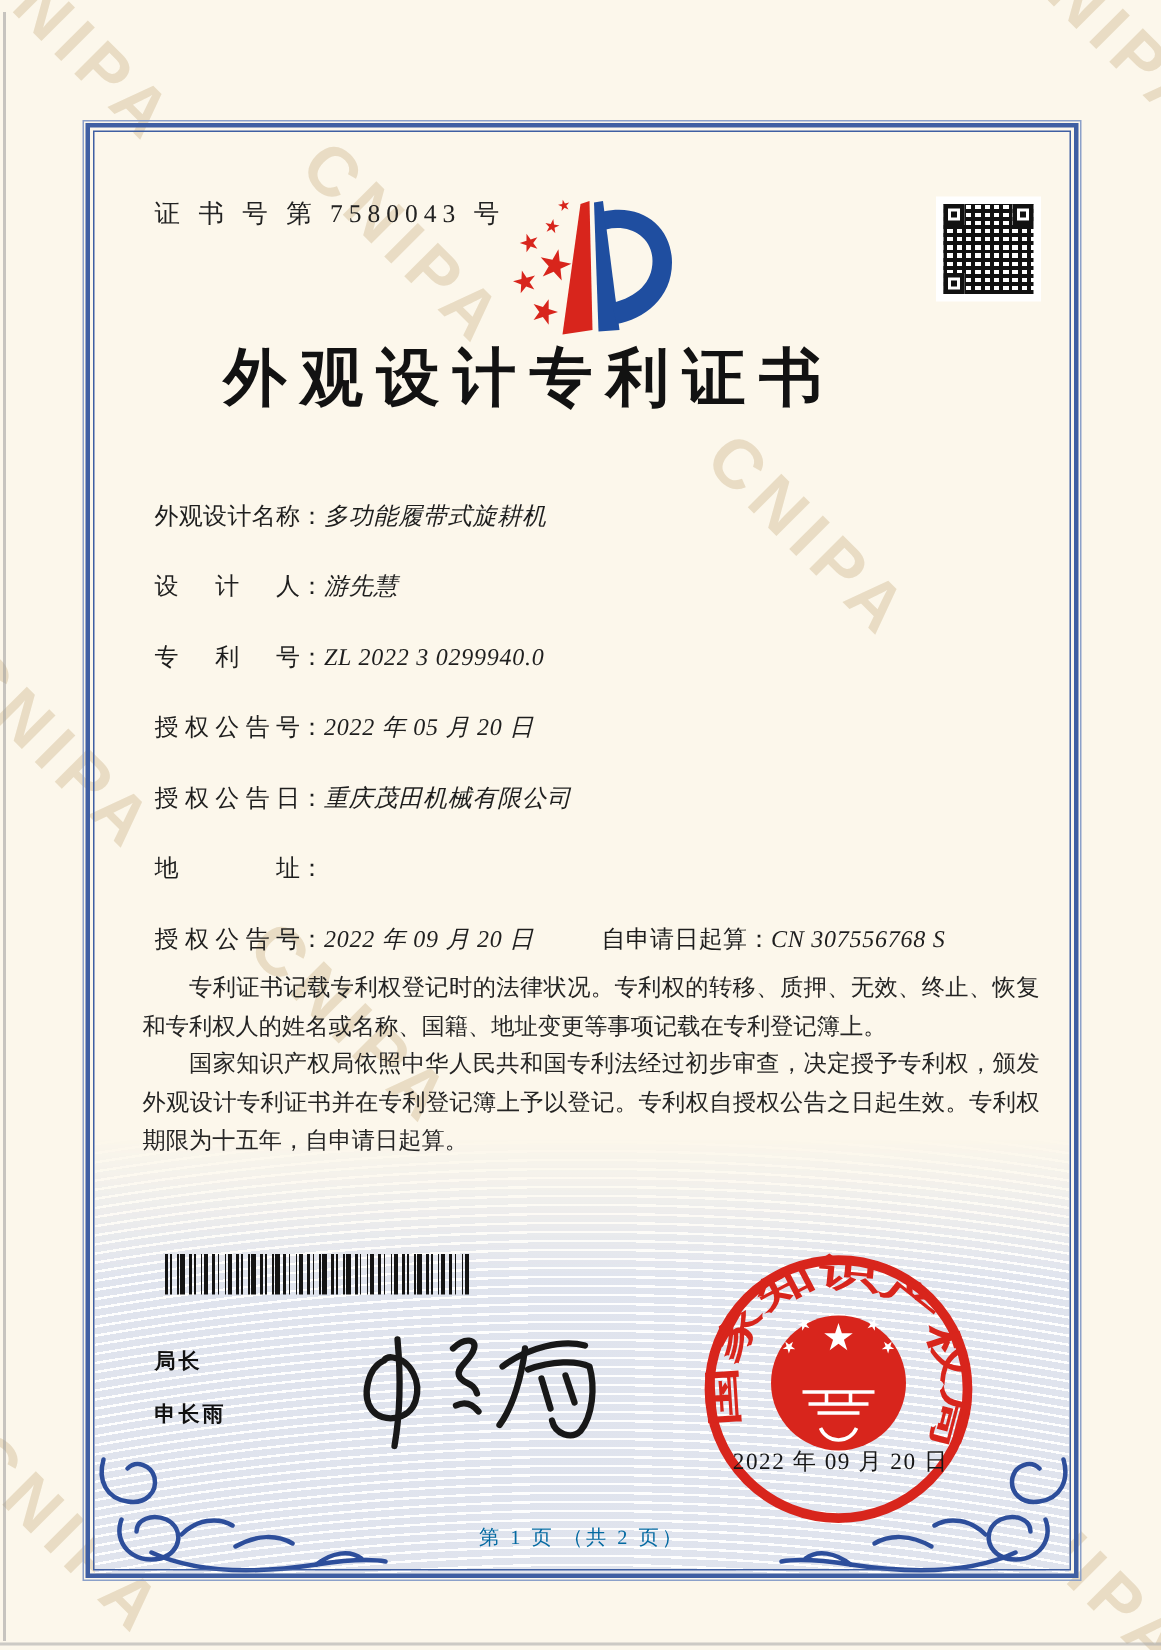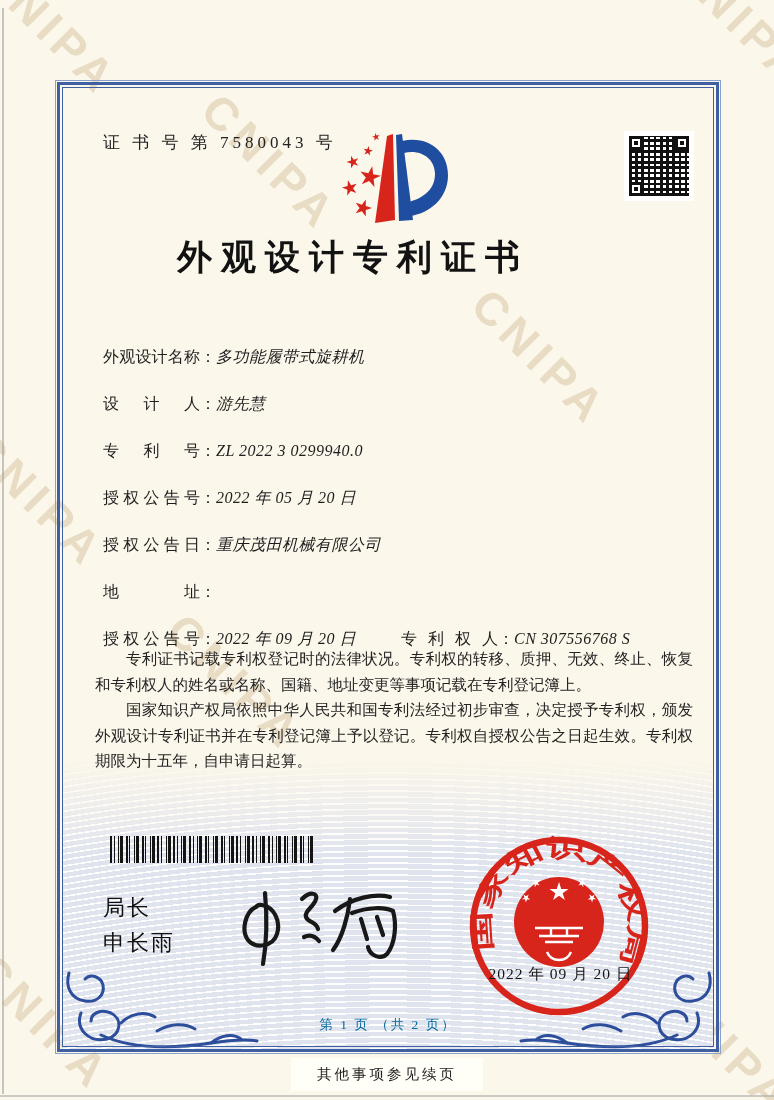--- a/index.html
+++ b/index.html
@@ -60,28 +60,28 @@
     position:relative; width:60px; height:60px;
     background-image:
       repeating-linear-gradient(0deg,#111 0 2.6px, transparent 2.6px 5.4px),
       repeating-linear-gradient(90deg,#111 0 2.6px, #fff 2.6px 6.2px);
   }
   .finder{position:absolute; width:14px; height:14px; background:#fff; border:3px solid #111; box-sizing:border-box;}
   .finder::after{content:""; position:absolute; inset:2px; background:#111;}
   .finder.tl{left:0;top:0;} .finder.tr{right:0;top:0;} .finder.bl{left:0;bottom:0;}
 
   .title{
-    position:absolute; left:57px; top:234px; width:592px; z-index:3;
-    text-align:center; font-size:35px; font-weight:bold; letter-spacing:9px;
+    position:absolute; left:57px; top:224px; width:592px; z-index:3;
+    text-align:center; font-size:42px; font-weight:bold; letter-spacing:9px;
     color:#121212;
   }
 
   
   .fields{position:absolute; left:103px; top:336px; width:600px; z-index:3; font-size:16px; color:#1e1e1e;}
-  .frow{display:flex; margin-bottom:30px; line-height:17px; white-space:nowrap;margin-top:12px;}
+  .frow{display:flex; margin-bottom:30px; line-height:17px; white-space:nowrap;}
   .flabel{display:inline-block; width:97px; text-align-last:justify; text-align:justify;}
   .colon{display:inline-block;}
   .fvalue{display:inline-block; letter-spacing:.5px;font-style:italic;}
   .cell1{width:298px; display:inline-flex;}
   .cell2{display:inline-flex;}
 
   
   .body-text{
     position:absolute; left:95px; top:646px; width:598px; z-index:3;
     font-size:15.5px; line-height:25.5px; color:#242424; text-align:justify;
@@ -93,21 +93,21 @@
     position:absolute; left:110px; top:836px; width:203px; height:27px; z-index:3;
     background:repeating-linear-gradient(90deg,
       #141414 0 2px, transparent 2px 3.6px,
       #141414 3.6px 4.6px, transparent 4.6px 8.2px,
       #141414 8.2px 9.2px, transparent 9.2px 10.2px,
       #141414 10.2px 13.2px, transparent 13.2px 15.8px);
   }
   .issuer{
     position:absolute; left:103px; top:890px; z-index:3;
     font-family:"Liberation Sans","DejaVu Sans",sans-serif;
-    font-size:22px; color:#111; line-height:35px; letter-spacing:2px;
+    font-size:14px; color:#111; line-height:35px; letter-spacing:2px;font-weight:bold;
   }
   .signature{position:absolute; left:222px; top:855px; z-index:4;}
   .seal{position:absolute; left:463px; top:830px; z-index:4;}
   .seal-date{
     position:absolute; left:468px; top:964px; width:185px; z-index:5;
     text-align:center; font-size:15.5px; color:#161616; letter-spacing:1px; white-space:nowrap;
   }
   .page-info{
     position:absolute; left:57px; top:1016px; width:662px; z-index:3;
     text-align:center; font-size:13.5px; color:#0369a1; letter-spacing:2px;
@@ -218,21 +218,21 @@
       <span class="flabel">地址</span>
         <span class="colon">：</span>
     </div>
     <div class="frow">
       <span class="cell1">
         <span class="flabel">授权公告号</span>
           <span class="colon">：</span>
           <span class="fvalue">2022 年 09 月 20 日</span>
       </span>
       <span class="cell2">
-        <span class="flabel">专利权人</span>
+        <span class="flabel">自申请日起算</span>
           <span class="colon">：</span>
           <span class="fvalue">CN 307556768 S</span>
       </span>
     </div>
   </div>
 
   <div class="body-text">
     <p>专利证书记载专利权登记时的法律状况。专利权的转移、质押、无效、终止、恢复和专利权人的姓名或名称、国籍、地址变更等事项记载在专利登记簿上。</p>
     <p>国家知识产权局依照中华人民共和国专利法经过初步审查，决定授予专利权，颁发外观设计专利证书并在专利登记簿上予以登记。专利权自授权公告之日起生效。专利权期限为十五年，自申请日起算。</p>
   </div>
@@ -280,15 +280,14 @@
         <path d="M72,98 L120,98"></path>
         <path d="M76,106 L116,106"></path>
         <path d="M82,112 L110,112 M88,106 L88,98 M104,106 L104,98"></path>
         <path d="M84,122 A13,13 0 0 0 108,122"></path>
       </g>
     </g>
   </svg>
   <div class="seal-date">2022 年 09 月 20 日</div>
 
   <div class="page-info">第 1 页 （共 2 页）</div>
-  <div class="note">其他事项参见续页</div>
 
 </div>
 
 </body></html>

